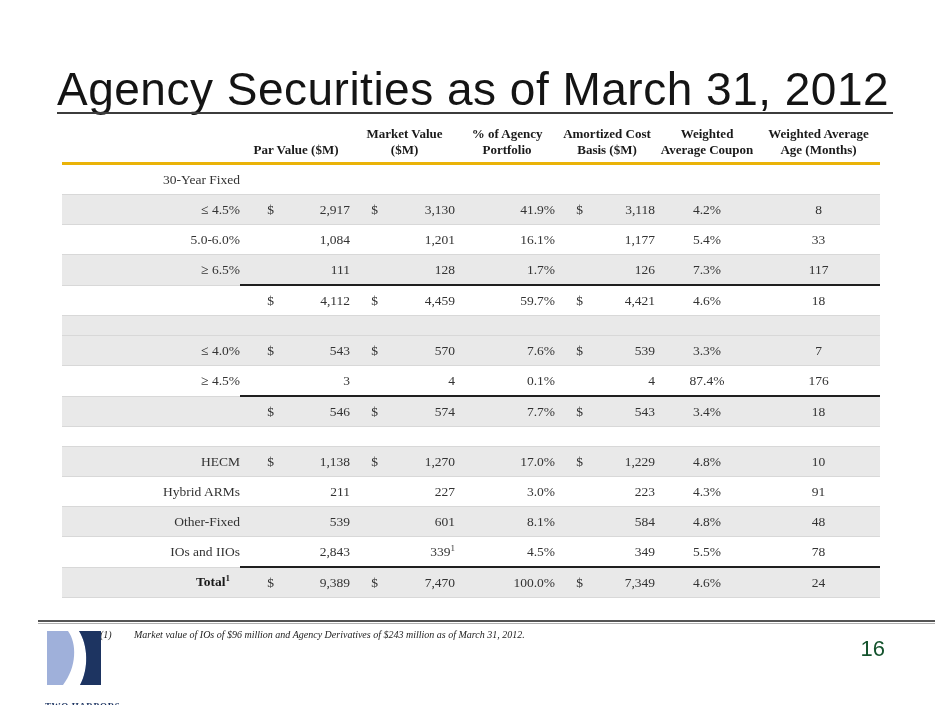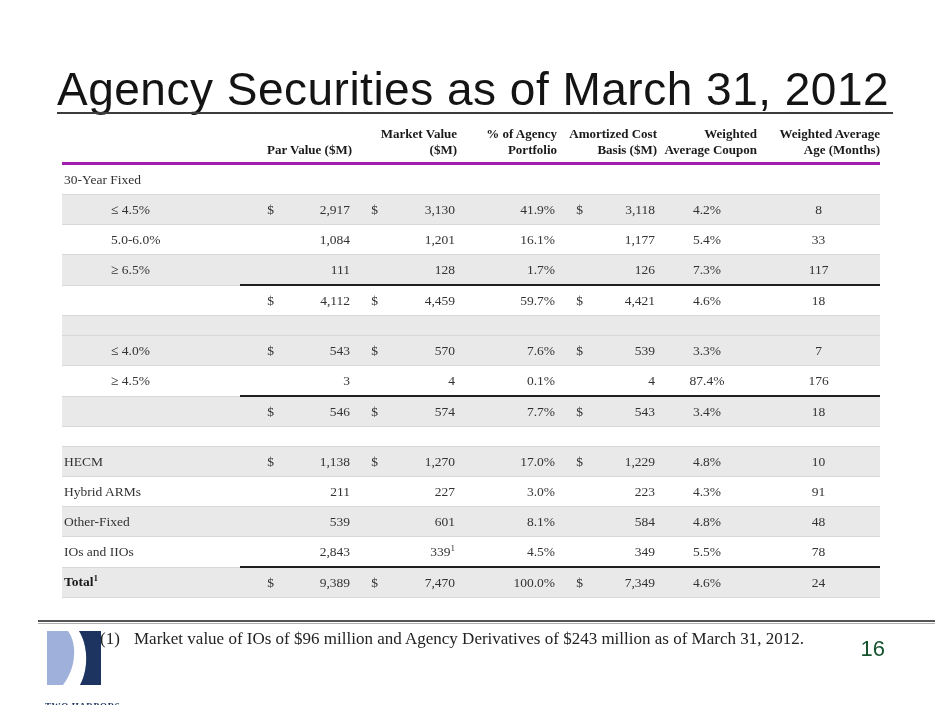--- a/index.html
+++ b/index.html
@@ -9,42 +9,42 @@
     position:absolute;left:57px;top:62px;
     font-size:46px;font-weight:normal;color:#141414;letter-spacing:0.5px;margin:0;
     font-family:Liberation Sans, sans-serif;white-space:nowrap;
   }
   .title-rule{position:absolute;left:57px;top:112px;width:836px;height:2px;background:#3c3c3c;}
 
   .table-wrap{position:absolute;left:62px;top:116px;width:818px;}
   table{border-collapse:collapse;width:818px;table-layout:fixed;font-size:13.5px;color:#333;}
   thead th{
     font-weight:bold;font-size:13px;color:#1a1a1a;line-height:1.25;
-    vertical-align:bottom;text-align:right;height:42px;padding:0 0 4px 0;
-    border-bottom:3px solid #a21caf;
+    vertical-align:bottom;text-align:center;height:42px;padding:0 0 4px 0;
+    border-bottom:3px solid #eab308;
   }
   tbody td{height:29px;border-bottom:1px solid #d8d8d8;padding:0;vertical-align:middle;}
   tr.shaded td{background:#e9e9e9;}
   tr.row-spacer td{height:19px;}
-  td.c-label{text-align:left;padding-left:2px;}
+  td.c-label{text-align:right;padding-left:2px;}
   td.c-label.indent{padding-left:49px;}
-  tr.row-total td.c-label{text-align:left;padding-right:10px;font-weight:bold;color:#1a1a1a;}
+  tr.row-total td.c-label{text-align:right;padding-right:10px;font-weight:bold;color:#1a1a1a;}
   td.c-d{text-align:right;padding-right:4px;}
   td.c-v{text-align:right;padding-right:2px;}
   td.c-pct{text-align:right;padding-right:2px;}
   td.c-coupon{text-align:center;}
   td.c-age{text-align:center;}
   tr.top-rule td:not(.c-label){border-top:2px solid #1f1f1f;}
   sup{font-size:9px;line-height:0;vertical-align:super;}
 
   .footer-rule{
     position:absolute;left:38px;top:620px;width:897px;height:1px;
     border-top:2px solid #555;border-bottom:1px solid #b0b0b0;
   }
-  .footnote{position:absolute;left:100px;top:629px;font-size:17px;color:#222;}
+  .footnote{position:absolute;left:100px;top:629px;font-size:10px;color:#222;font-style:italic;}
   .footnote .marker{display:inline-block;width:34px;}
 
   .logo{position:absolute;left:45px;top:631px;width:58px;text-align:center;}
   .logo svg{display:block;margin:0 auto;}
   .logo-name{font-size:9px;font-weight:bold;letter-spacing:0.6px;color:#1d3461;margin-top:16px;white-space:nowrap;}
   .logo-subtitle{font-size:6.5px;color:#8aa0cf;margin-top:1px;}
   .logo-tagline{position:absolute;left:7px;top:636px;width:2px;height:42px;background:rgba(255,255,255,0.45);}
 
   .page-number{
     position:absolute;right:55px;top:636px;

